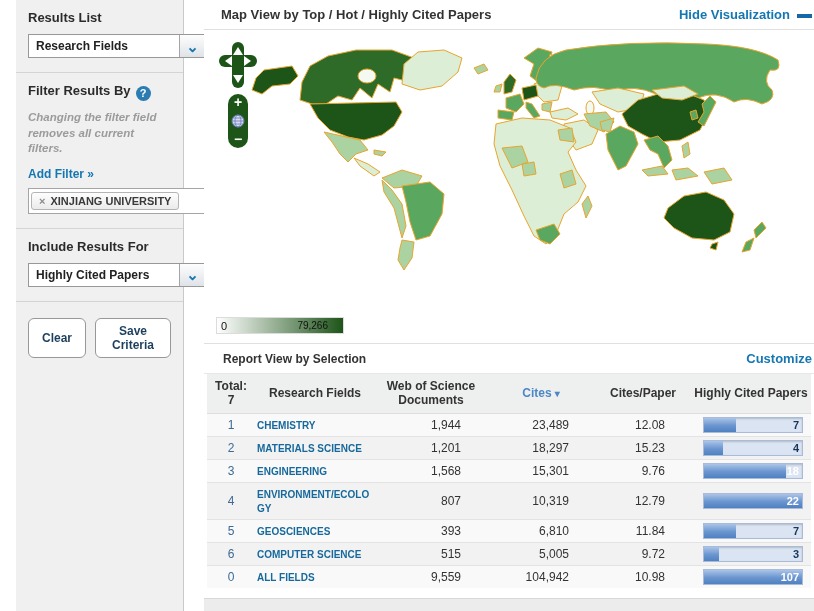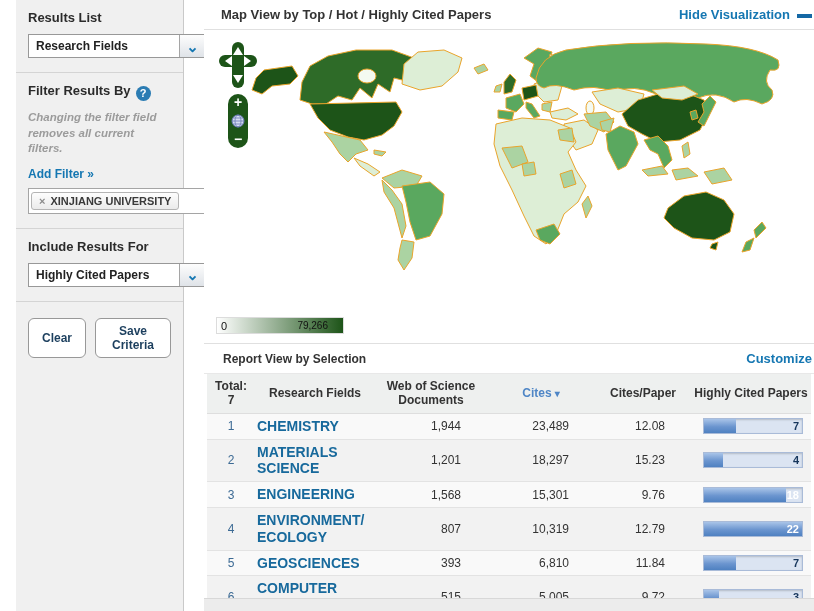--- a/index.html
+++ b/index.html
@@ -67,21 +67,21 @@
   .customize { color:#1577b2; font-size:13px; font-weight:bold; text-decoration:none; cursor:pointer; }
   table { border-collapse:collapse; width:604px; margin-left:3px; table-layout:fixed; }
   thead th { background:#eef0ef; font-size:12px; font-weight:bold; color:#333;
     padding:5px 2px; text-align:center; line-height:1.2; border-bottom:1px solid #dedede; }
   th .cites-head { color:#4f86c6; cursor:pointer; }
   th .sort-icon { color:#4f86c6; font-size:10px; margin-left:3px; }
   tbody tr { background:#f9f9f9; }
   tbody tr:nth-child(even) { background:#f2f2f2; }
   tbody td { font-size:12px; border-top:1px solid #e3e3e3; padding:4px 2px; vertical-align:middle; }
   td.c-rank { text-align:center; color:#3c6a94; font-size:12px; }
-  td.c-field a { color:#17699c; font-weight:bold; font-size:14px;
+  td.c-field a { color:#17699c; font-weight:bold; font-size:10px;
     text-decoration:none; line-height:1.2; overflow-wrap:break-word; word-break:break-word; cursor:pointer; }
   td.c-num { text-align:right; padding-right:26px; color:#333; }
   td.c-bar { padding:3px 8px 3px 12px; }
   .bar { position:relative; height:16px; background:#dbe4f2;
     border:1px solid #a9bbd8; box-shadow:inset 0 1px 2px rgba(0,0,0,.18); }
   .fill { height:100%; background:linear-gradient(#a9c4e8,#6b95cf 55%,#4f81c1); }
   .bar-label { position:absolute; right:3px; top:1px; font-size:11px;
     font-weight:bold; color:#16365c; }
   .bar-label.on-fill { color:#fff; }
   .footer-strip { position:absolute; bottom:0; left:0; right:0; height:13px;

